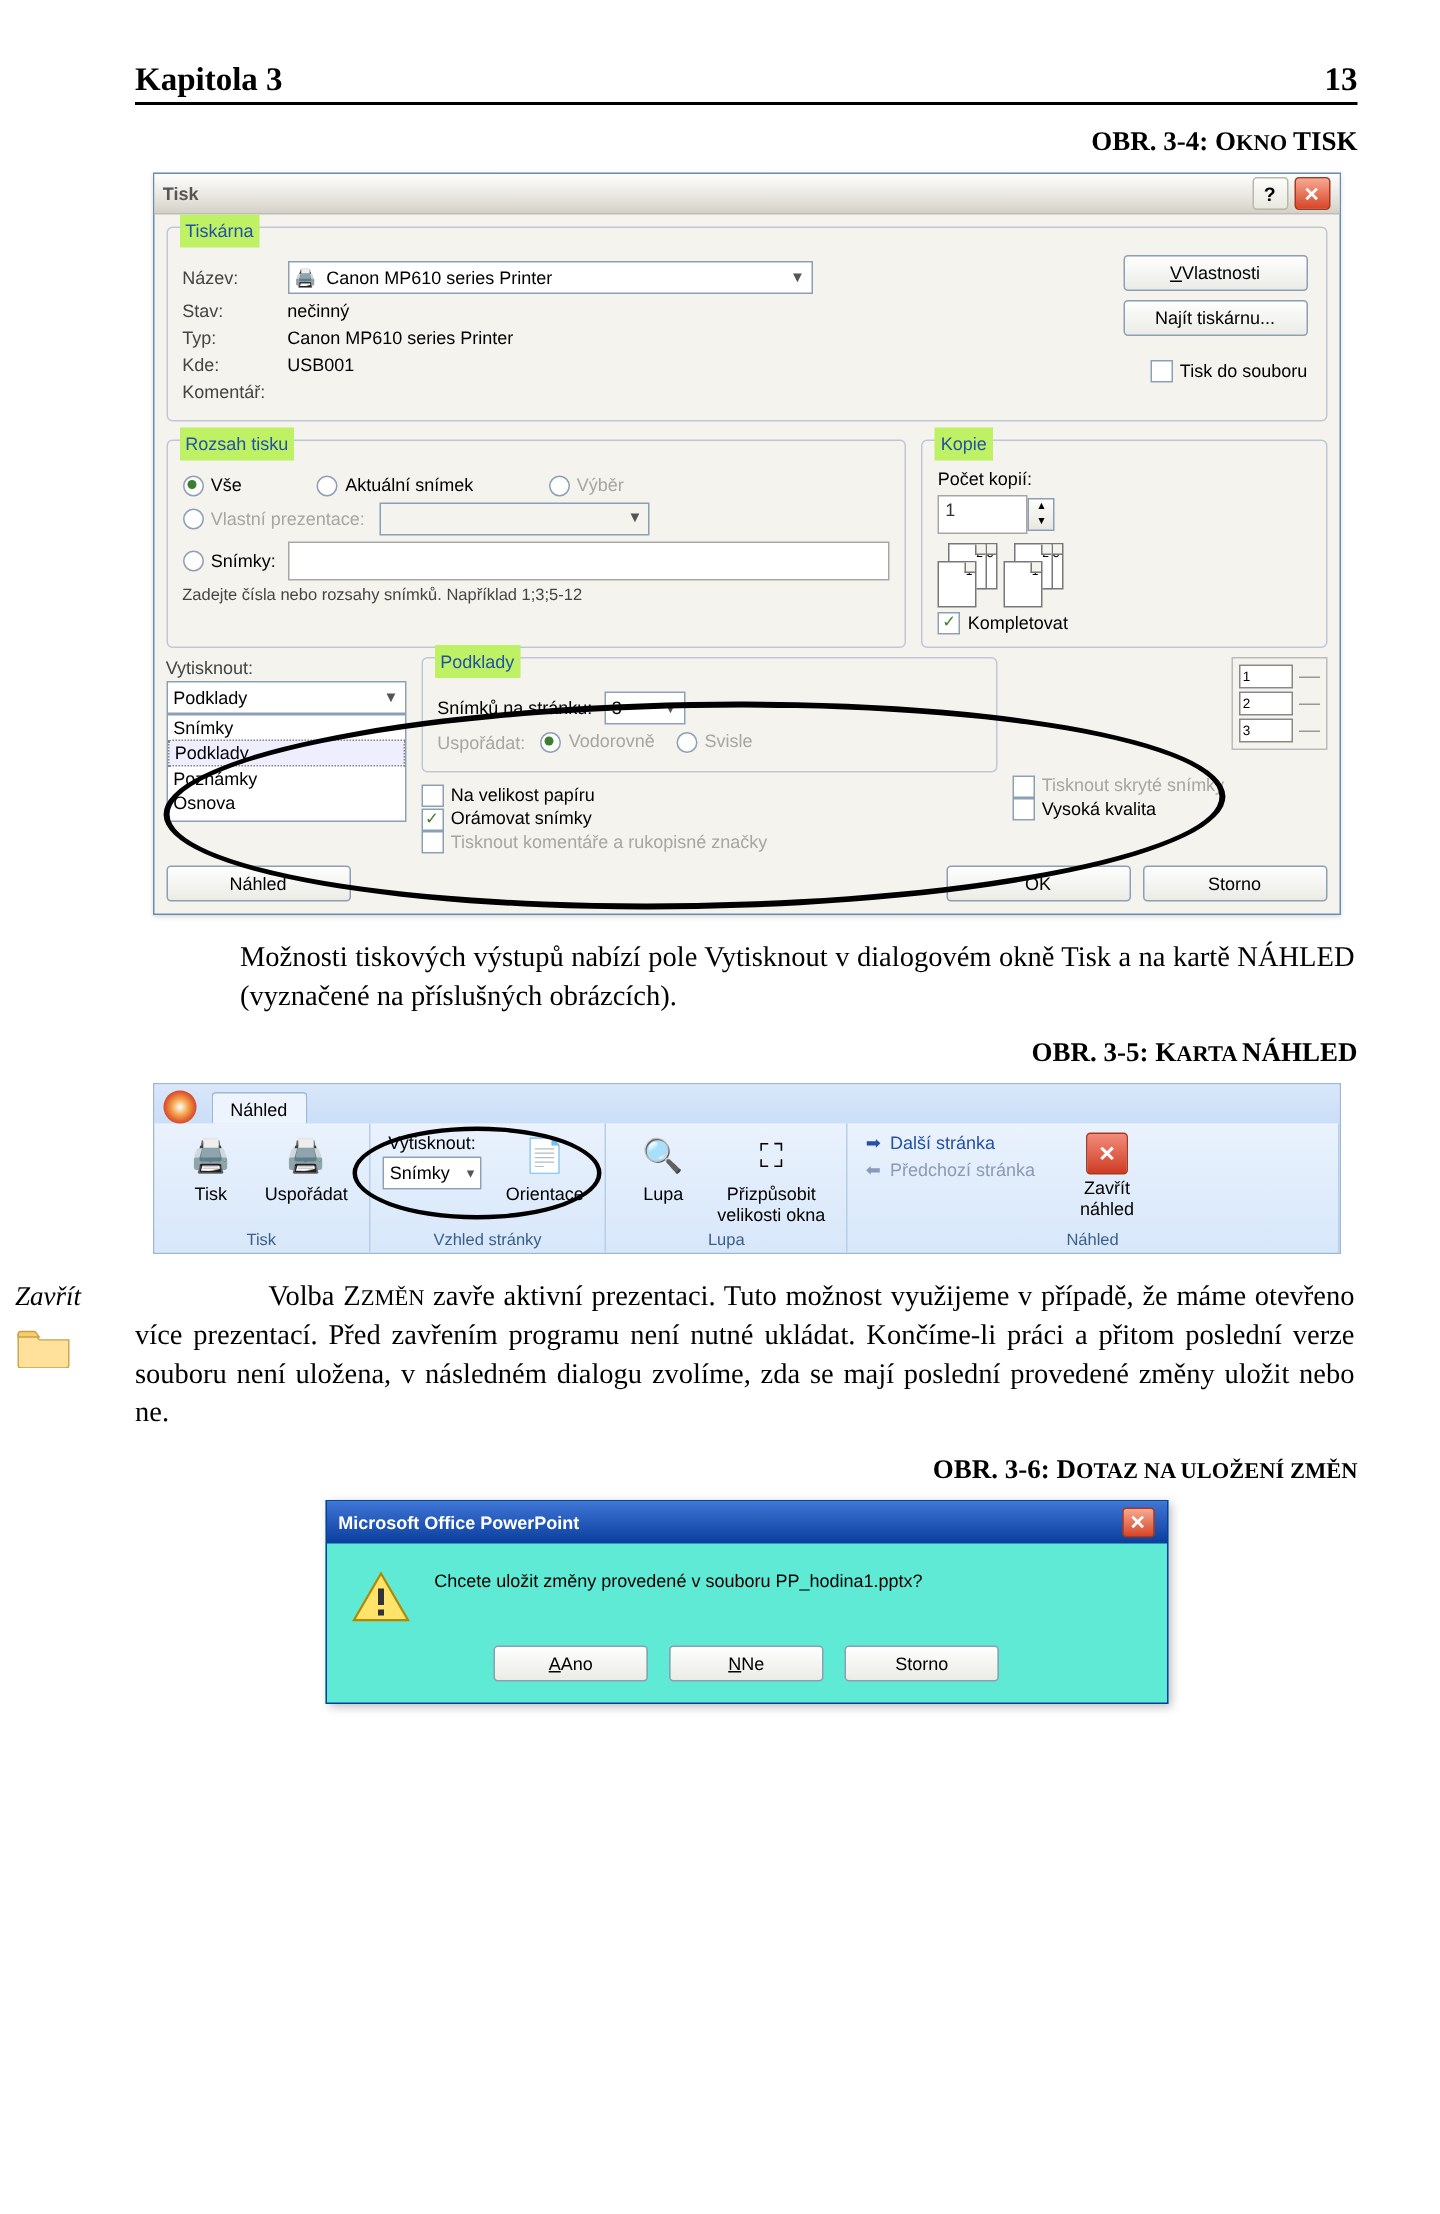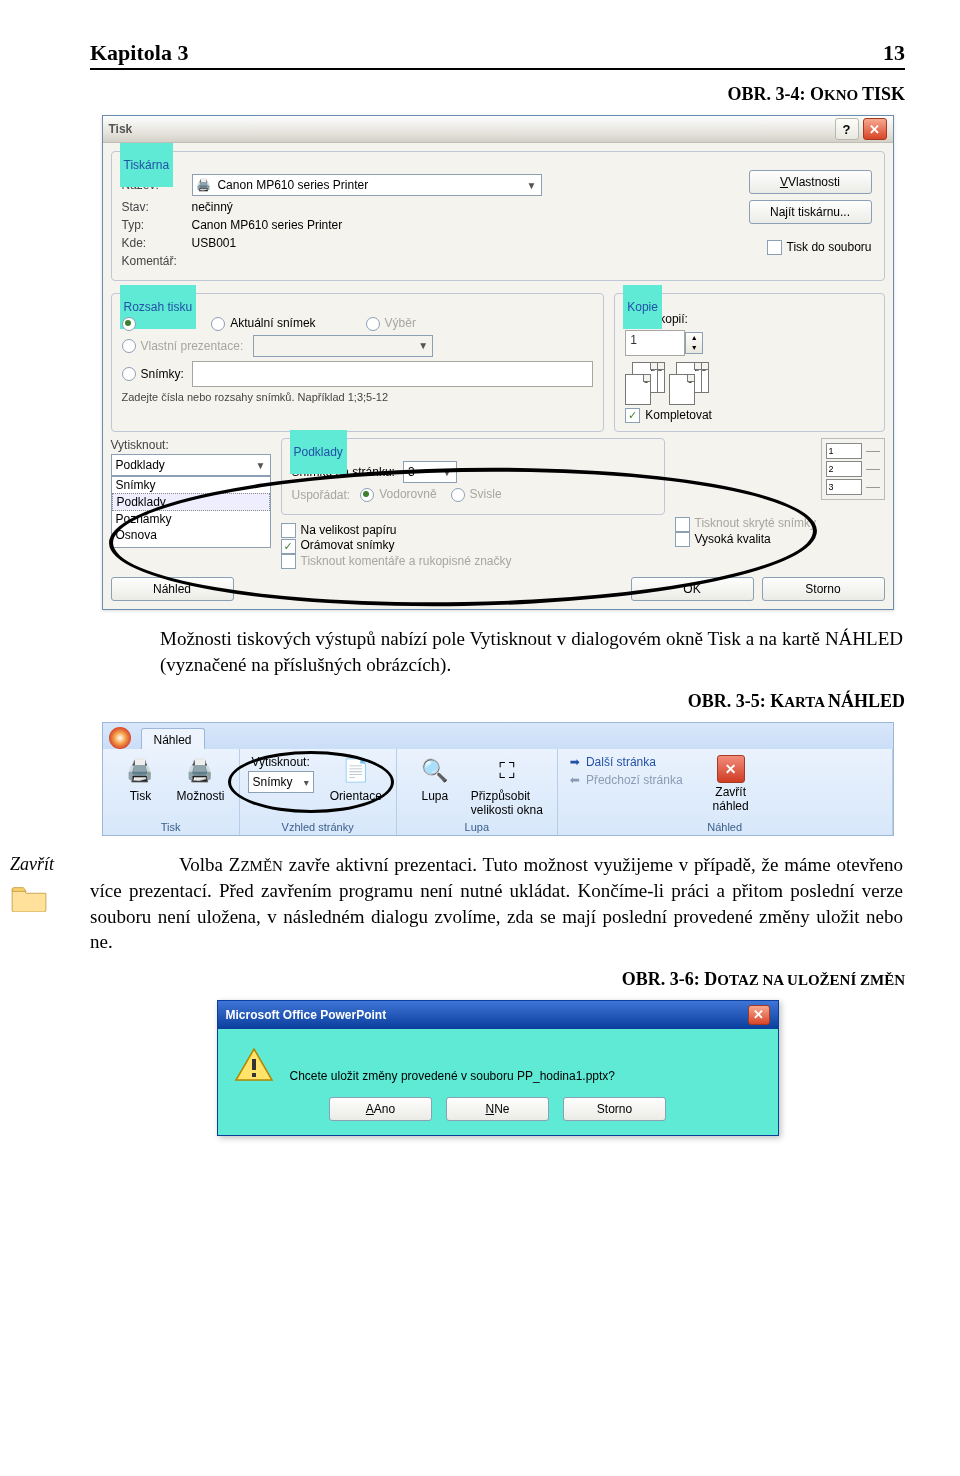--- a/index.html
+++ b/index.html
@@ -60,21 +60,21 @@
   .tb-close { background:linear-gradient(#f7a990,#d84528); color:#fff; border-color:#a5391f;}
   .grp {
     margin: 8px 8px 4px 8px;
     border: 1px solid #bfc7d6;
     border-radius: 4px;
     padding: 18px 10px 8px 10px;
     position: relative;
   }
   .grp-title {
     position: absolute; top: -9px; left: 8px;
-    background:#5eead4; padding: 15px 4px;
+    background:#bef264; padding: 4px 4px;
     color:#2351a6; font-size:12px;
   }
   .row { display:flex; align-items:center; margin:4px 0; }
   .lbl { width:70px; color:#444; }
   .select {
     flex:1; max-width:270px; height:20px;
     border:1px solid #8b9fb5; background:#fff;
     display:flex; align-items:center; padding:0 4px;
     justify-content:space-between;
   }
@@ -159,21 +159,21 @@
     font-family: Tahoma, sans-serif; font-size:12px;
     background:#5eead4;
     box-shadow:2px 2px 6px rgba(0,0,0,0.25);
   }
   .confirm-title {
     background:linear-gradient(#3f75d6,#0a3e9d);
     color:#fff; font-weight:bold;
     padding:4px 8px;
     display:flex; justify-content:space-between; align-items:center;
   }
-  .confirm-body { display:flex; align-items:flex-end; gap:16px; padding:18px 16px 6px 16px;}
+  .confirm-body { display:flex; align-items:flex-start; gap:16px; padding:18px 16px 6px 16px;}
   .warn-icon { width:40px;height:36px; display:flex;align-items:center;justify-content:center;}
   .confirm-btns { display:flex; justify-content:center; gap:14px; padding:8px 0 14px 0;}
   .confirm-btns .btn{min-width:85px;}
 </style>
 </head>
 <body>
 
 <div class="page">
   <div class="header-row">
     <span>Kapitola 3</span>
@@ -366,21 +366,21 @@
     </div>
     <div class="ribbon-body">
       <div class="rgroup">
         <div class="rbtn-row">
           <div class="rbtn">
               <span class="ricon">🖨️</span>
               <span>Tisk</span>
             </div>
           <div class="rbtn">
               <span class="ricon">🖨️</span>
-              <span>Možnosti</span>
+              <span>Uspořádat</span>
             </div>
         </div>
         <div class="rgroup-label">Tisk</div>
       </div>
       <div class="rgroup" style="position:relative">
         <div style="display:flex;align-items:flex-start;gap:10px">
           <div>
             <div class="smallrow">
                 <span>Vytisknout:</span>
               </div>
@@ -398,21 +398,21 @@
         <div class="ellipse" style="left:-12px;top:2px;width:160px;height:56px;border-width:3px;"></div>
       </div>
       <div class="rgroup">
         <div class="rbtn-row">
           <div class="rbtn">
               <span class="ricon">🔍</span>
               <span>Lupa</span>
             </div>
           <div class="rbtn">
               <span class="ricon">⛶</span>
-              <span style="white-space:pre-line;">Přizpůsobit
+              <span style="white-space:pre-line;text-align:center">Přizpůsobit
 velikosti okna</span>
             </div>
         </div>
         <div class="rgroup-label">Lupa</div>
       </div>
       <div class="rgroup" style="flex:1">
         <div style="display:flex;gap:14px;align-items:flex-start">
           <div>
             <div class="smallrow navlink">
                 <span>➡</span>

